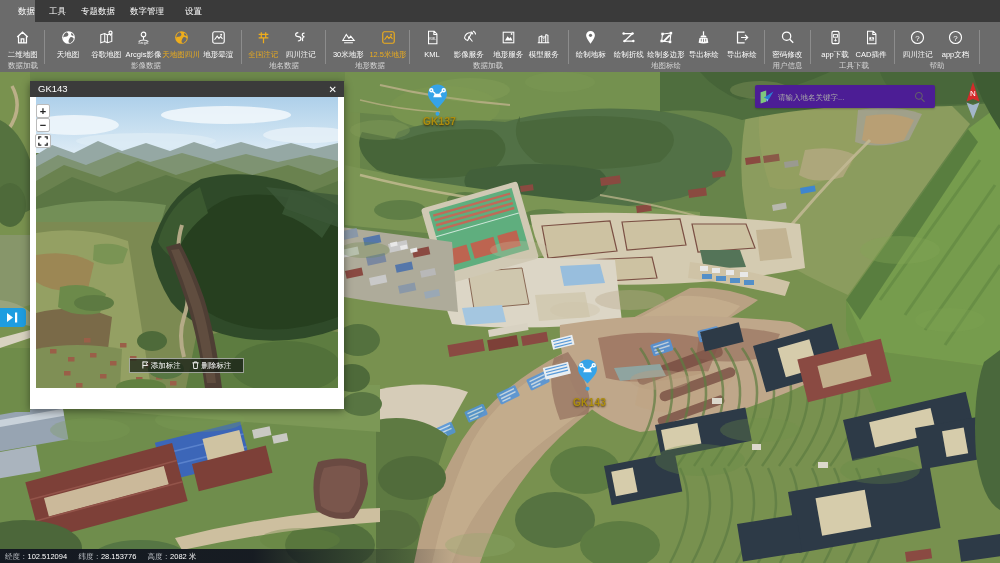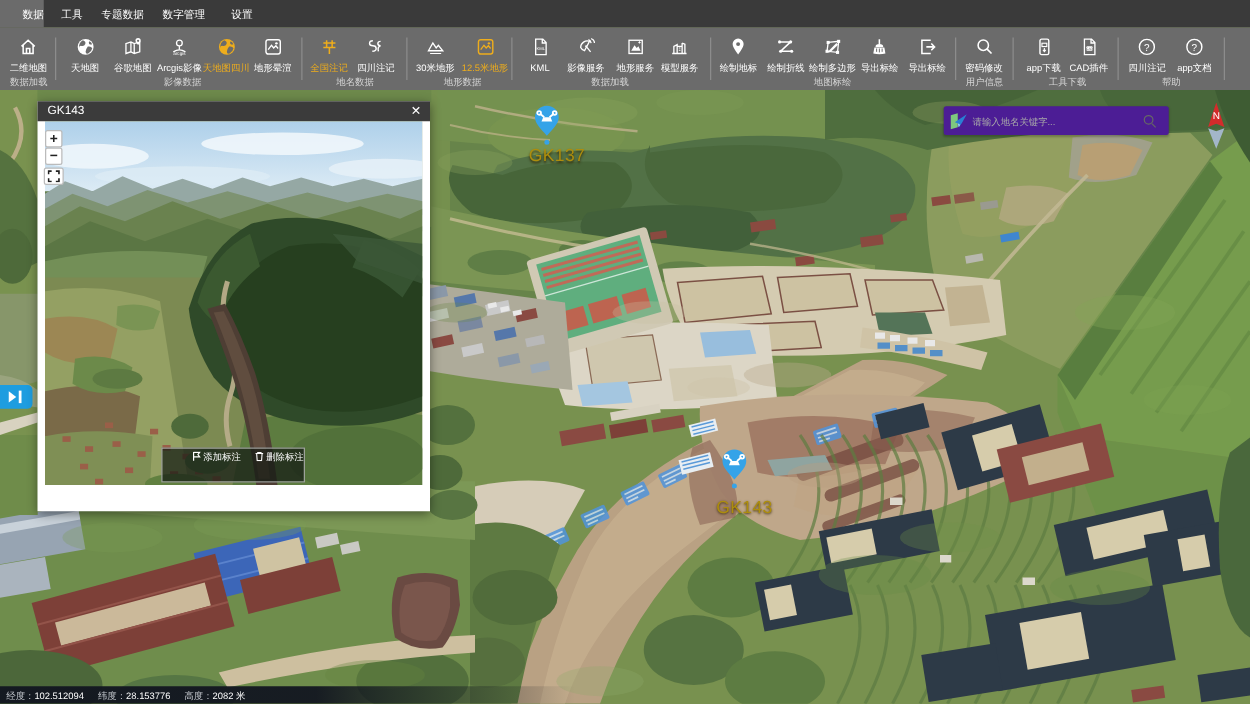--- a/index.html
+++ b/index.html
@@ -23,23 +23,23 @@
 #lefttab{position:absolute;left:0;top:308px;width:26px;height:19px;background:#1e9de0;border-radius:0 4px 4px 0;z-index:30}
 #popup{position:absolute;left:30px;top:81px;width:314px;height:328px;z-index:50;background:#fff;box-shadow:0 2px 8px rgba(0,0,0,.45)}
 #ptitle{position:absolute;top:0;left:0;width:100%;height:16px;background:#3b3b3b;color:#fff;font-size:9.5px;line-height:16px;padding-left:8px}
 #ptitle .x{position:absolute;right:7px;top:1px;font-size:10px}
 #pphoto{position:absolute;left:6px;top:16px;width:302px;height:291px;overflow:hidden}
 .zbtn{position:absolute;width:14px;height:14px;background:#fff;border:1px solid #bbb;border-radius:2px;color:#222;font-size:11px;font-weight:bold;text-align:center;line-height:12px;z-index:5}
 #pbtns{position:absolute;left:0;bottom:0;width:100%;height:21px;background:#fff;text-align:right;padding-right:5px}
 .fbtn{display:inline-block;height:11px;line-height:11px;font-size:7.5px;padding:0 3px;margin-left:4px;margin-top:6px;border-radius:2px;border:1px solid #cfcfcf;background:#fff;color:#444;vertical-align:top}
 .fbtn.blue{background:#1a73d4;border-color:#1a73d4;color:#fff}
 .fbtn.red{background:#e23c3c;border-color:#e23c3c;color:#fff}
-#pmark{position:absolute;left:99px;top:277px;width:115px;height:28px;background:rgba(20,26,20,.72);border:1px solid rgba(255,255,255,.55);color:#fff;font-size:7.5px;line-height:14px;text-align:right;z-index:6}
+#pmark{position:absolute;left:99px;top:277px;width:115px;height:15px;background:rgba(20,26,20,.72);border:1px solid rgba(255,255,255,.55);color:#fff;font-size:7.5px;line-height:14px;text-align:center;z-index:6}
 .pin{position:absolute;z-index:25}
-.pinlab{position:absolute;z-index:25;color:#ad8d0d;font-weight:normal;font-size:14px;letter-spacing:.3px;text-shadow:0 1px 2px rgba(50,35,0,.9)}
+.pinlab{position:absolute;z-index:25;color:#ad8d0d;font-weight:bold;font-size:10px;letter-spacing:.3px;text-shadow:0 1px 2px rgba(50,35,0,.9)}
 #compass{position:absolute;left:963px;top:82px;z-index:30}
 </style></head><body>
 <div id="map"><svg width="1000" height="563" viewBox="0 0 1000 563">
       <rect x="0" y="72" width="1000" height="491" fill="#78914f"></rect>
       <path d="M0 72 H1000 V230 Q500 250 0 235 Z" fill="#67844a"></path>
       <path d="M0 72 H360 V180 Q180 200 0 190 Z" fill="#75904e"></path>
       <path d="M40 80 q40 -6 80 4 l-10 22 q-45 6 -75 -6 z" fill="#8ba35e" opacity="0.7"></path>
       <path d="M150 95 q50 -8 90 6 l-15 25 q-50 8 -80 -8 z" fill="#81995a" opacity="0.6"></path>
       <path d="M350 72 h330 v38 q-165 18 -330 2 z" fill="#74914f"></path>
       <ellipse cx="445" cy="108" rx="55" ry="22" fill="#78944f"></ellipse>

